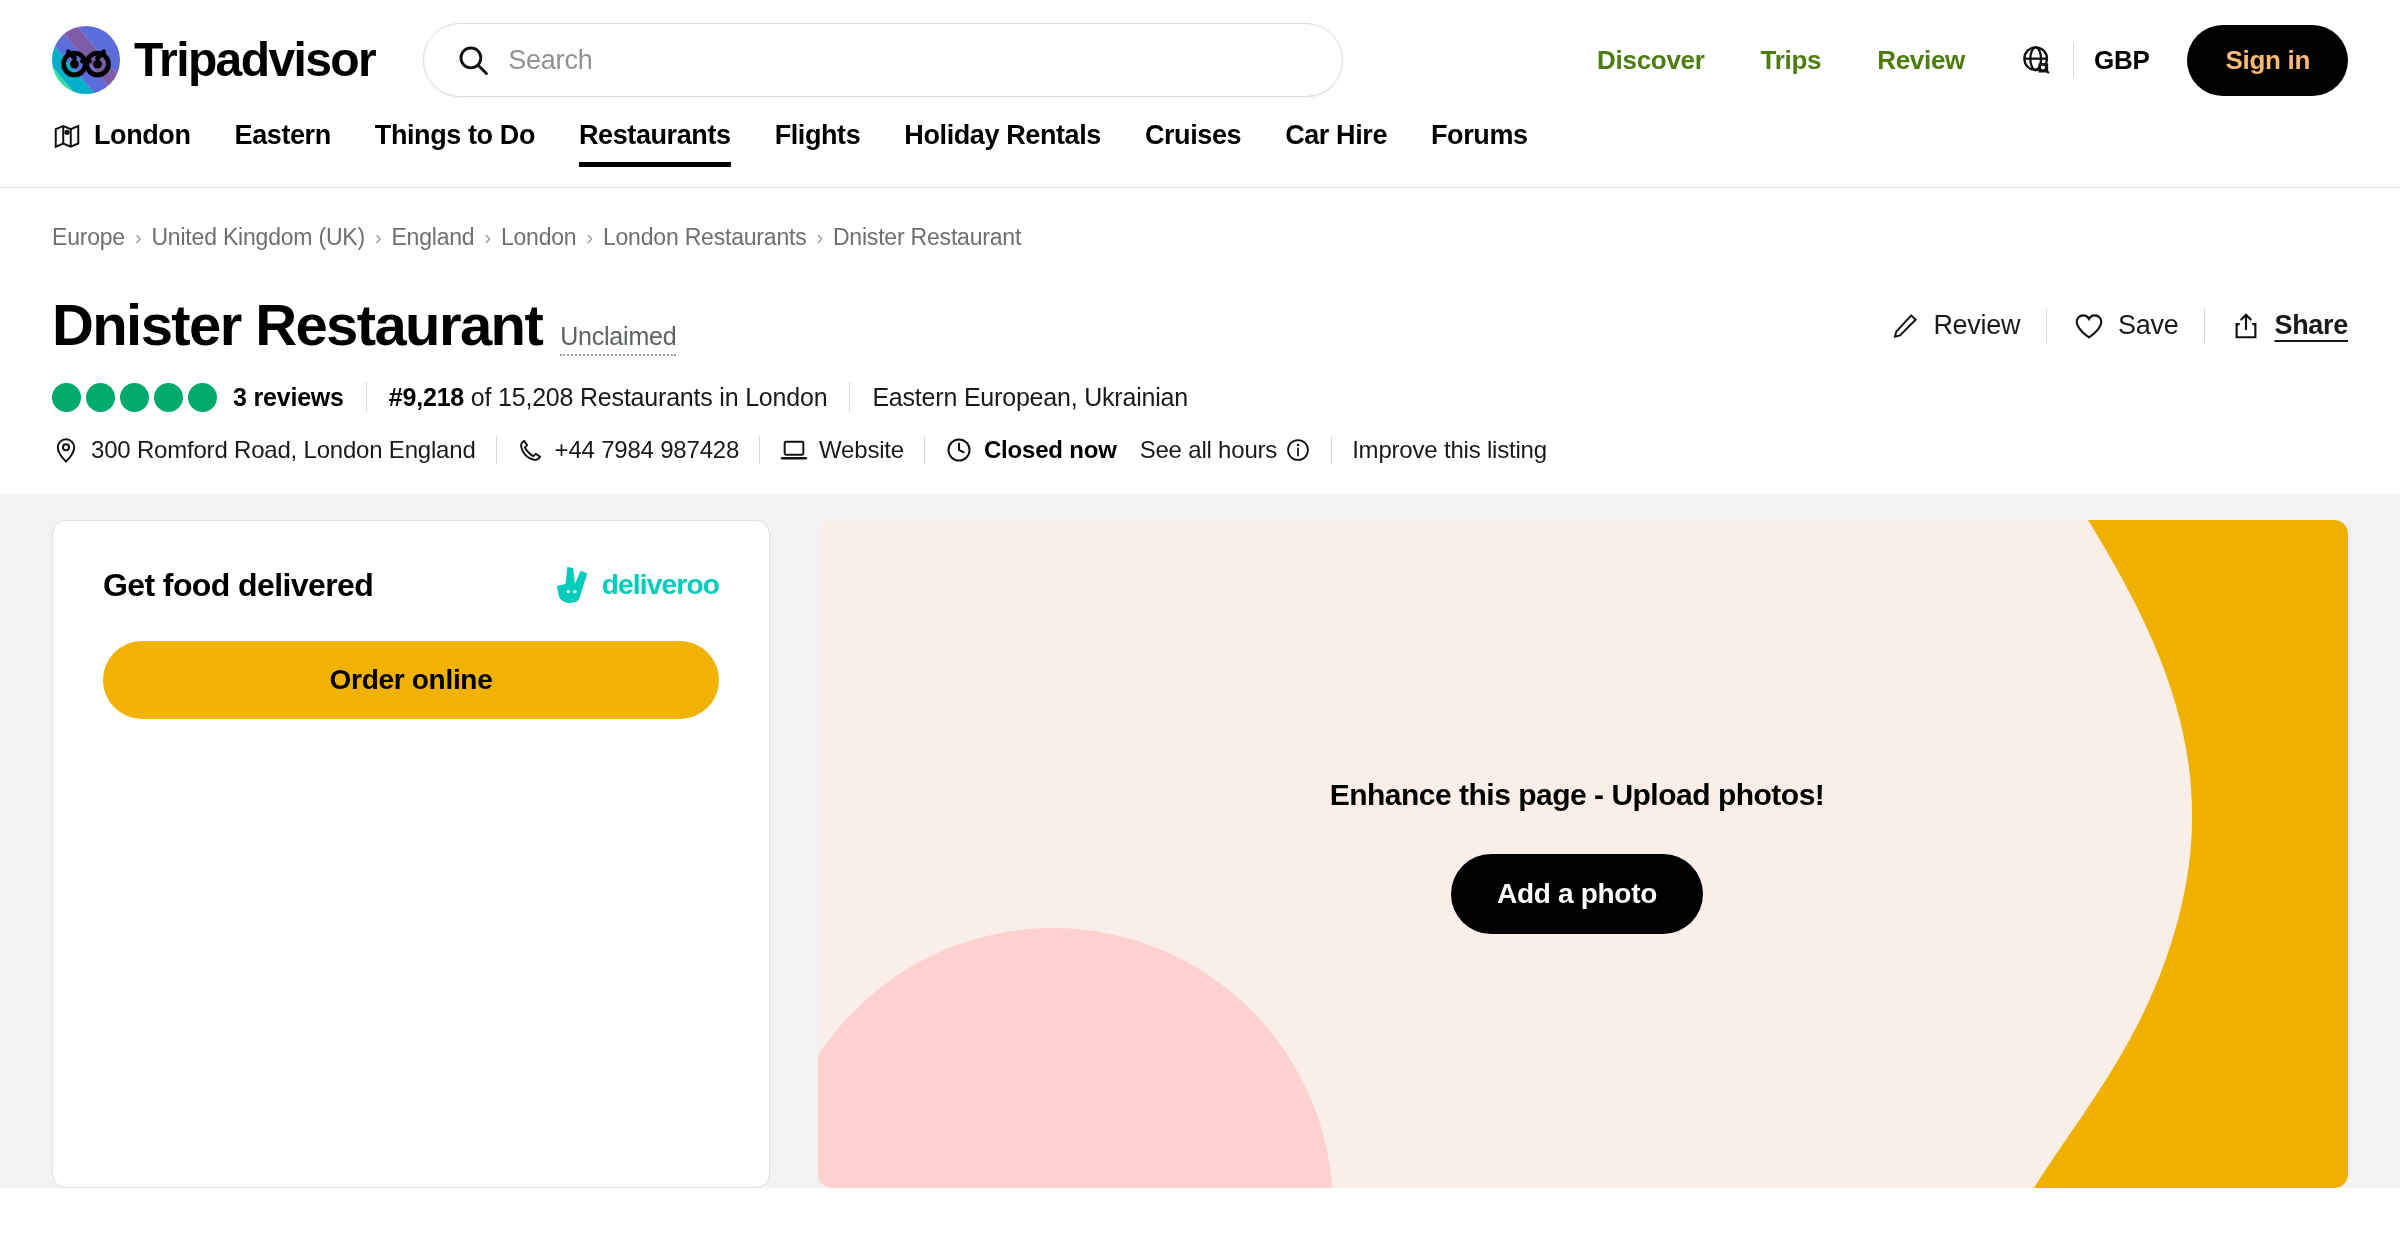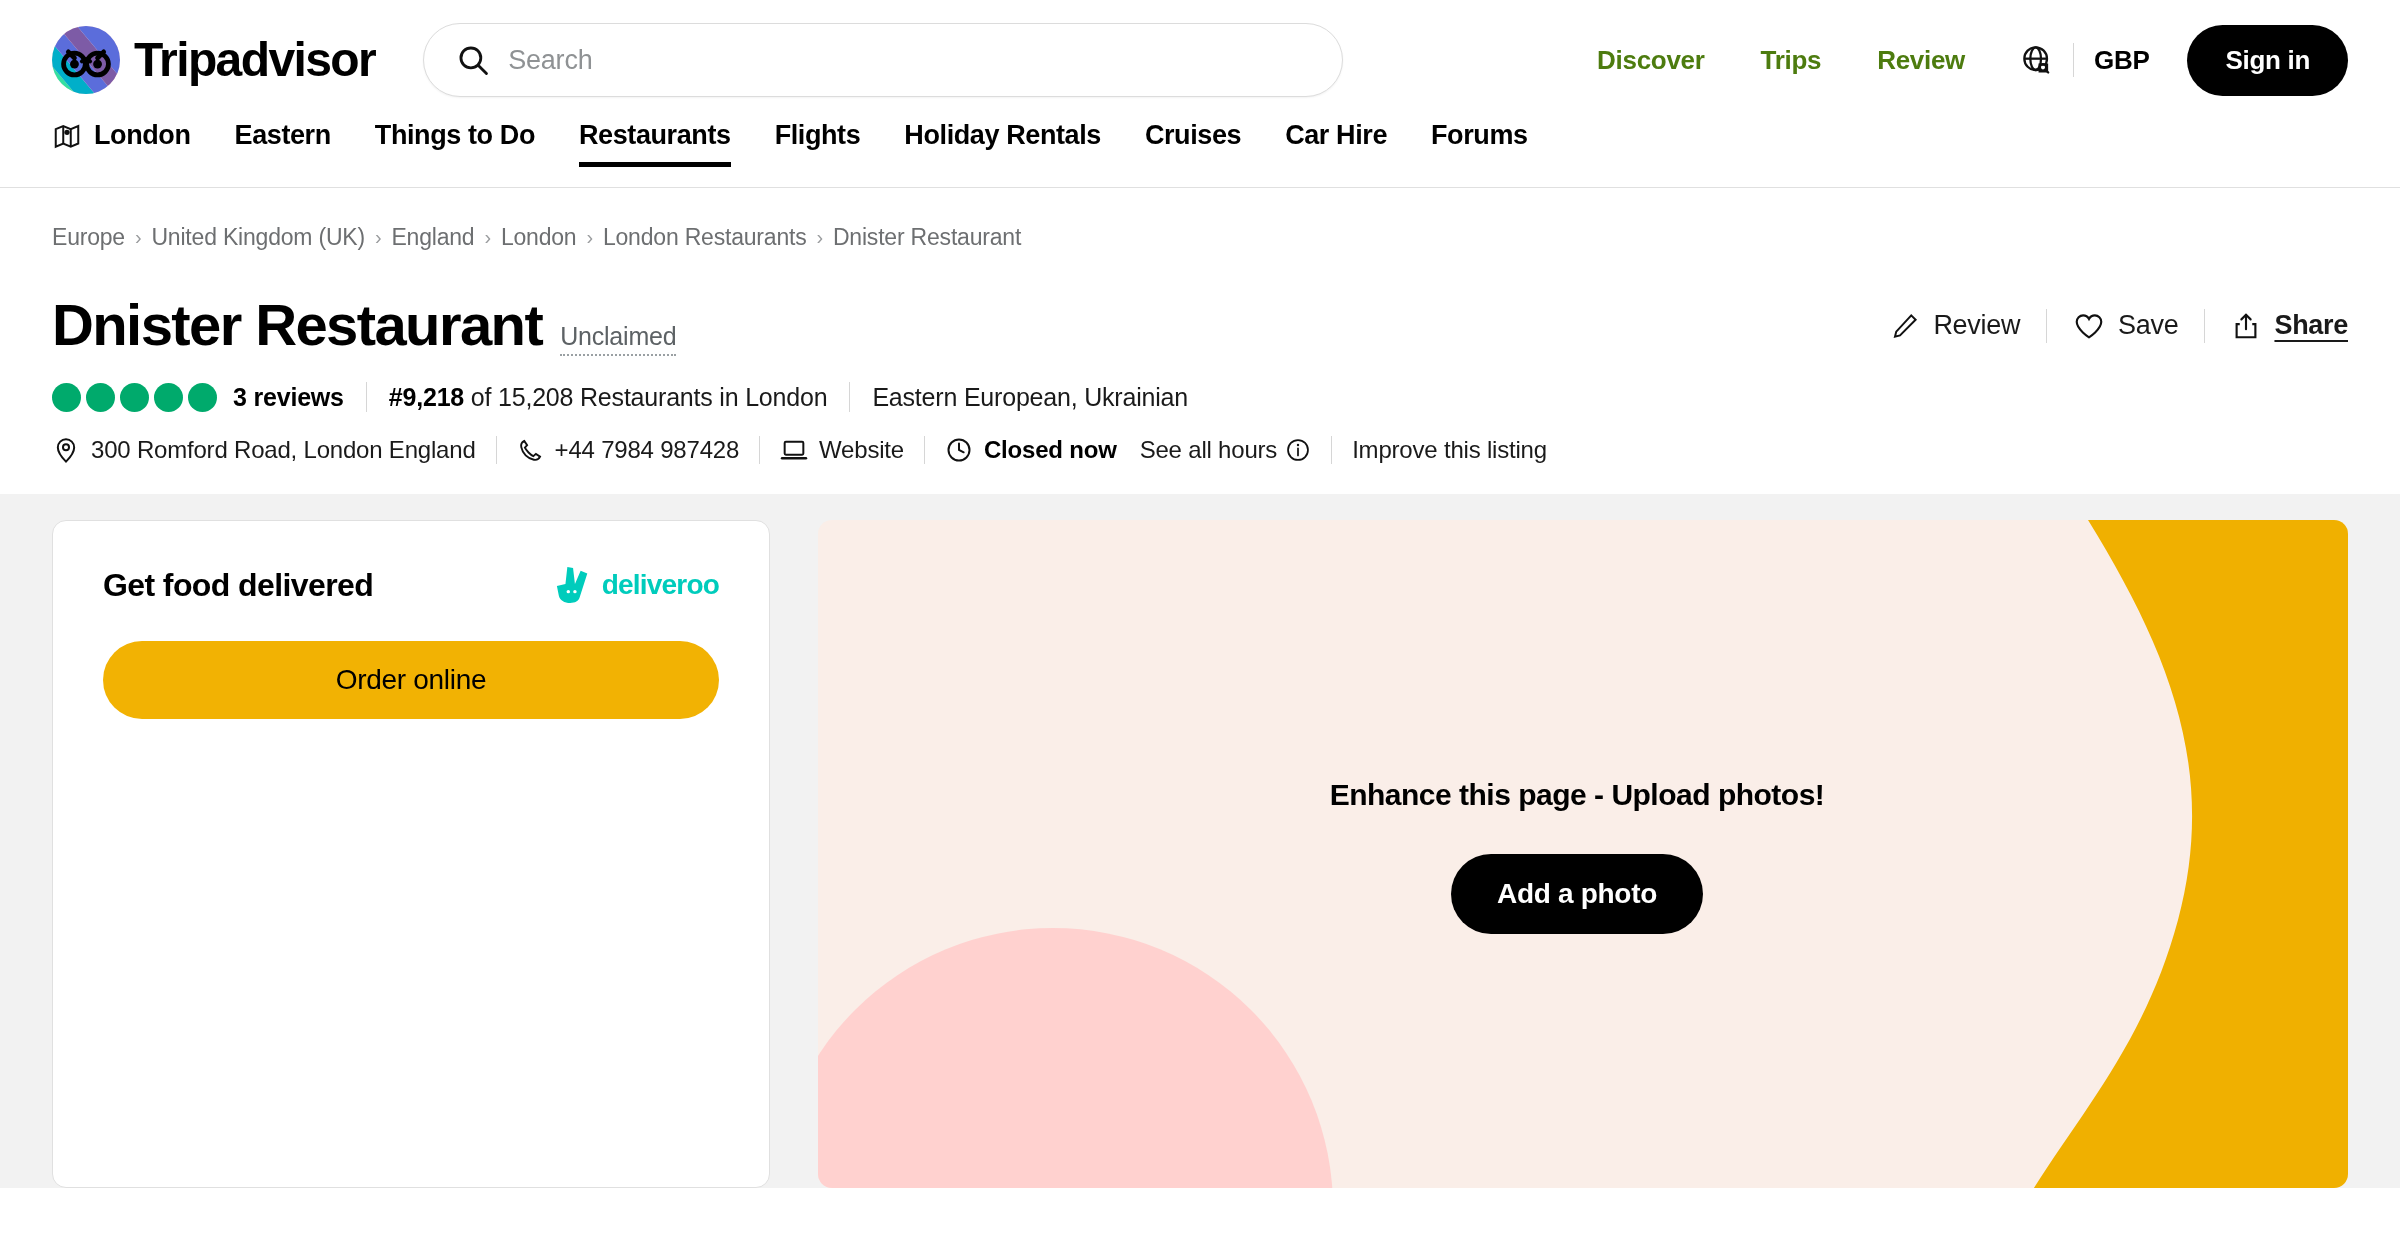--- a/index.html
+++ b/index.html
@@ -62,21 +62,21 @@
     padding: 0 28px;
     letter-spacing: -0.3px;
     cursor: pointer;
   }
   .globe-wrap { display: flex; align-items: center; gap: 20px; padding: 0 10px 0 28px; }
   .vdivider { width: 1px; height: 34px; background: #d6d6d6; }
   .currency { font-size: 26px; font-weight: 700; color: #000; letter-spacing: -0.3px; padding-right: 6px; }
   .signin {
     margin-left: 22px;
     background: #000000;
-    color: #ffffff;
+    color: #fdba74;
     font-size: 26px;
     font-weight: 700;
     border: none;
     border-radius: 999px;
     padding: 20px 38px;
     cursor: pointer;
     letter-spacing: -0.3px;
     font-family: "Liberation Sans", sans-serif;
   }
 
@@ -235,21 +235,21 @@
   .order-btn {
     display: block;
     width: 100%;
     margin-top: 36px;
     background: #f2b203;
     color: #000;
     border: none;
     border-radius: 999px;
     height: 78px;
     font-size: 28px;
-    font-weight: 400;
+    font-weight: 700;
     letter-spacing: -0.3px;
     cursor: pointer;
     font-family: "Liberation Sans", sans-serif;
   }
 
   .card-photo {
     flex: 1;
     background: #faeee8;
     border-radius: 14px;
     position: relative;

